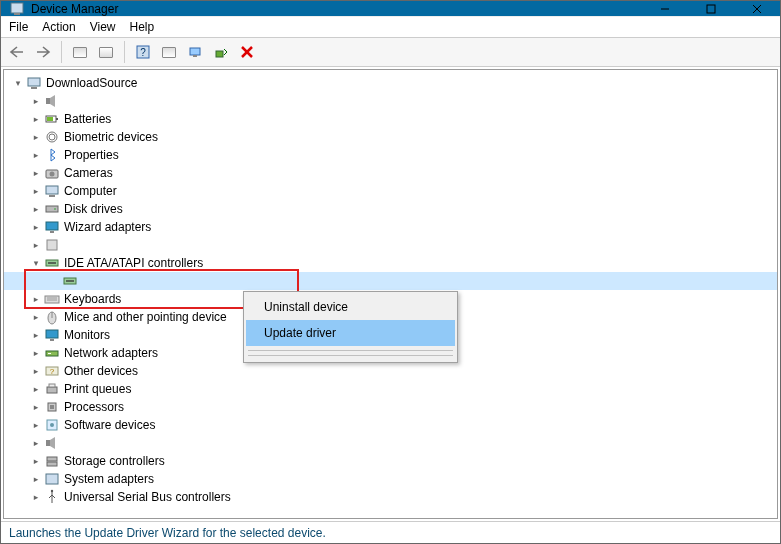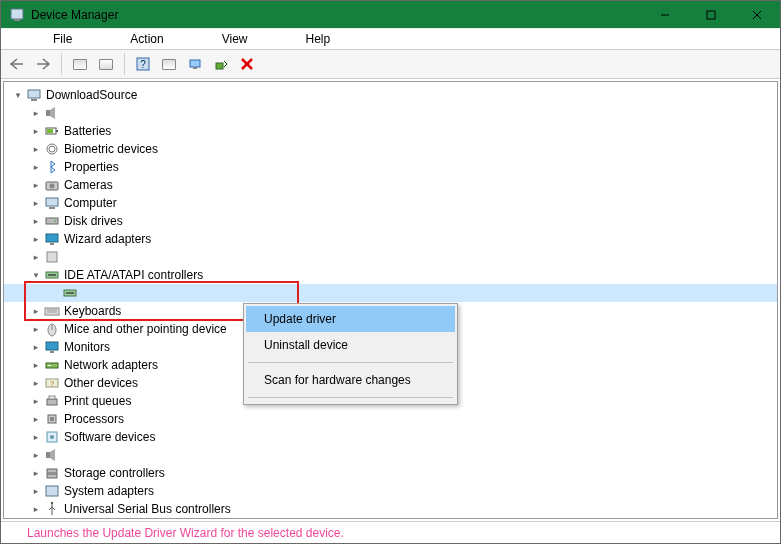--- a/index.html
+++ b/index.html
@@ -11,53 +11,53 @@
     color: #000;
     width: 781px;
     height: 544px;
     border: 1px solid #666;
     display: flex;
     flex-direction: column;
     overflow: hidden;
   }
   
   .titlebar {
-    height: 28px;
+    height: 16px;
     display: flex;
     align-items: center;
     padding: 0 0 0 8px;
-    background: #15803d;
+    background: #0369a1;
     border-bottom: 1px solid #eee;
   }
   .titlebar .icon { width:16px; height:16px; margin-right:6px; }
   .titlebar .title { flex:1; font-size:12px; }
   .winbtns { display:flex; }
   .winbtn { width:46px; height:30px; display:flex; align-items:center; justify-content:center; }
   
   .menubar { height:20px; display:flex; align-items:center; padding:0 8px; gap:14px; }
-  .menubar span { cursor:default;margin-left:44px; }
+  .menubar span { cursor:default; }
   
   .toolbar { height:30px; border-top:1px solid #ccc; border-bottom:1px solid #ccc; display:flex; align-items:center; padding:0 4px; gap:2px; background:#f6f6f6; }
   .tbtn { width:24px; height:24px; display:flex; align-items:center; justify-content:center; border:1px solid transparent; border-radius:2px; }
   .tsep { width:1px; height:22px; background:#ccc; margin:0 4px; }
   
   .treewrap { flex:1; border:1px solid #999; margin:2px; overflow:auto; background:#fff; padding:4px 0; position:relative; }
   .node { display:flex; align-items:center; height:18px; padding-left: calc(var(--depth,0)*18px + 8px); white-space:nowrap; }
   .expander { width:12px; height:12px; margin-right:2px; display:flex; align-items:center; justify-content:center; color:#666; font-size:9px; }
   .nodeicon { width:16px; height:16px; margin-right:4px; flex-shrink:0; }
   .selected { background:#cde8ff; }
   .redbox { border:2px solid #e02020; position:absolute; pointer-events:none; }
   
   .ctxmenu { position:absolute; background:#f0f0f0; border:1px solid #a0a0a0; box-shadow:2px 2px 4px rgba(0,0,0,.25); font-size:12px; padding:2px; }
   .ctxitem { padding:6px 24px 6px 18px; cursor:default; position:relative; }
   .ctxitem.hl { background:#91c9f7; }
   .ctxsep { height:1px; background:#c0c0c0; margin:4px 2px; }
   .ctxitem.bold { font-weight:600; }
   
-  .statusbar { border-top:1px solid #ccc; height:22px; display:flex; align-items:center; padding:0 26px; font-size:12px; color:#ec4899; }
+  .statusbar { border-top:1px solid #ccc; height:22px; display:flex; align-items:center; padding:0 8px; font-size:12px; color:#0c4a6e; }
   
   .gi { display:inline-block; width:14px; height:11px; border:1px solid #888; border-radius:1px; background:linear-gradient(#ddd,#fff); position:relative; }
 </style>
 </head>
 <body>
 
 <div class="titlebar">
   <span class="icon">
     <svg viewBox="0 0 16 16" width="16" height="16">
         <rect x="2" y="2" width="12" height="10" fill="#cde" stroke="#578"></rect>
@@ -329,23 +329,22 @@
             <circle cx="8" cy="2" r="1.2" fill="#555"></circle>
           </svg></span>
         <span>Universal Serial Bus controllers</span>
       </div>
     </div>
 
   <div class="redbox" style="left:20px; top:199px; width:275px; height:40px;"></div>
   <div class="redbox" style="left:239px; top:221px; width:213px; height:24px;"></div>
 
   <div class="ctxmenu" style="left:239px; top:221px; width:215px;">
+    <div class="ctxitem"><span>Uninstall device</span></div>
     <div class="ctxitem hl"><span>Update driver</span></div>
-    <div class="ctxitem"><span>Uninstall device</span></div>
     <div class="ctxsep"></div>
-    <div class="ctxitem"><span>Scan for hardware changes</span></div>
     <div class="ctxsep"></div>
   </div>
 </div>
 
 <div class="statusbar">
   <span>Launches the Update Driver Wizard for the selected device.</span>
 </div>
 
 </body></html>

